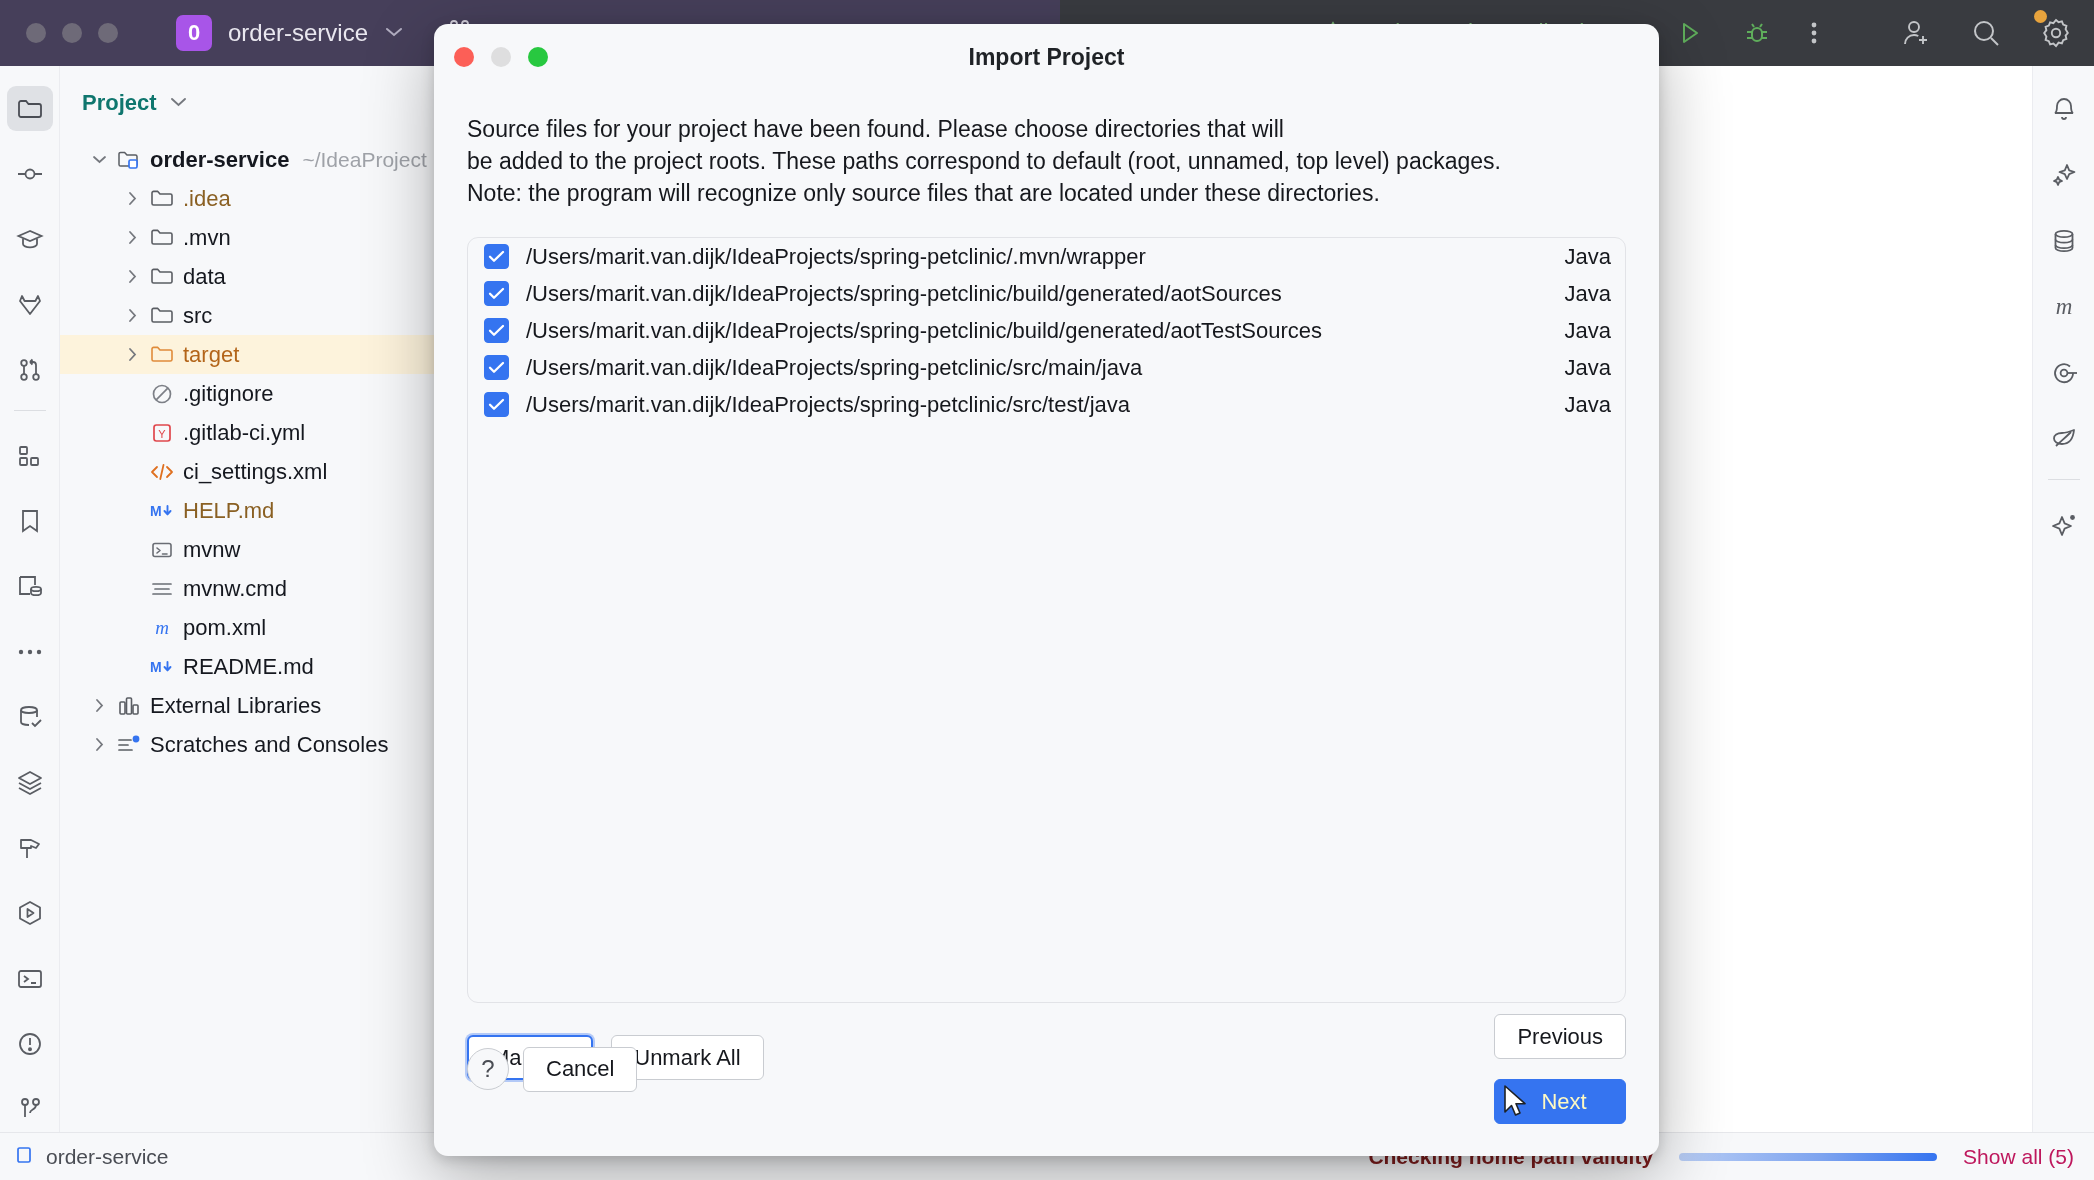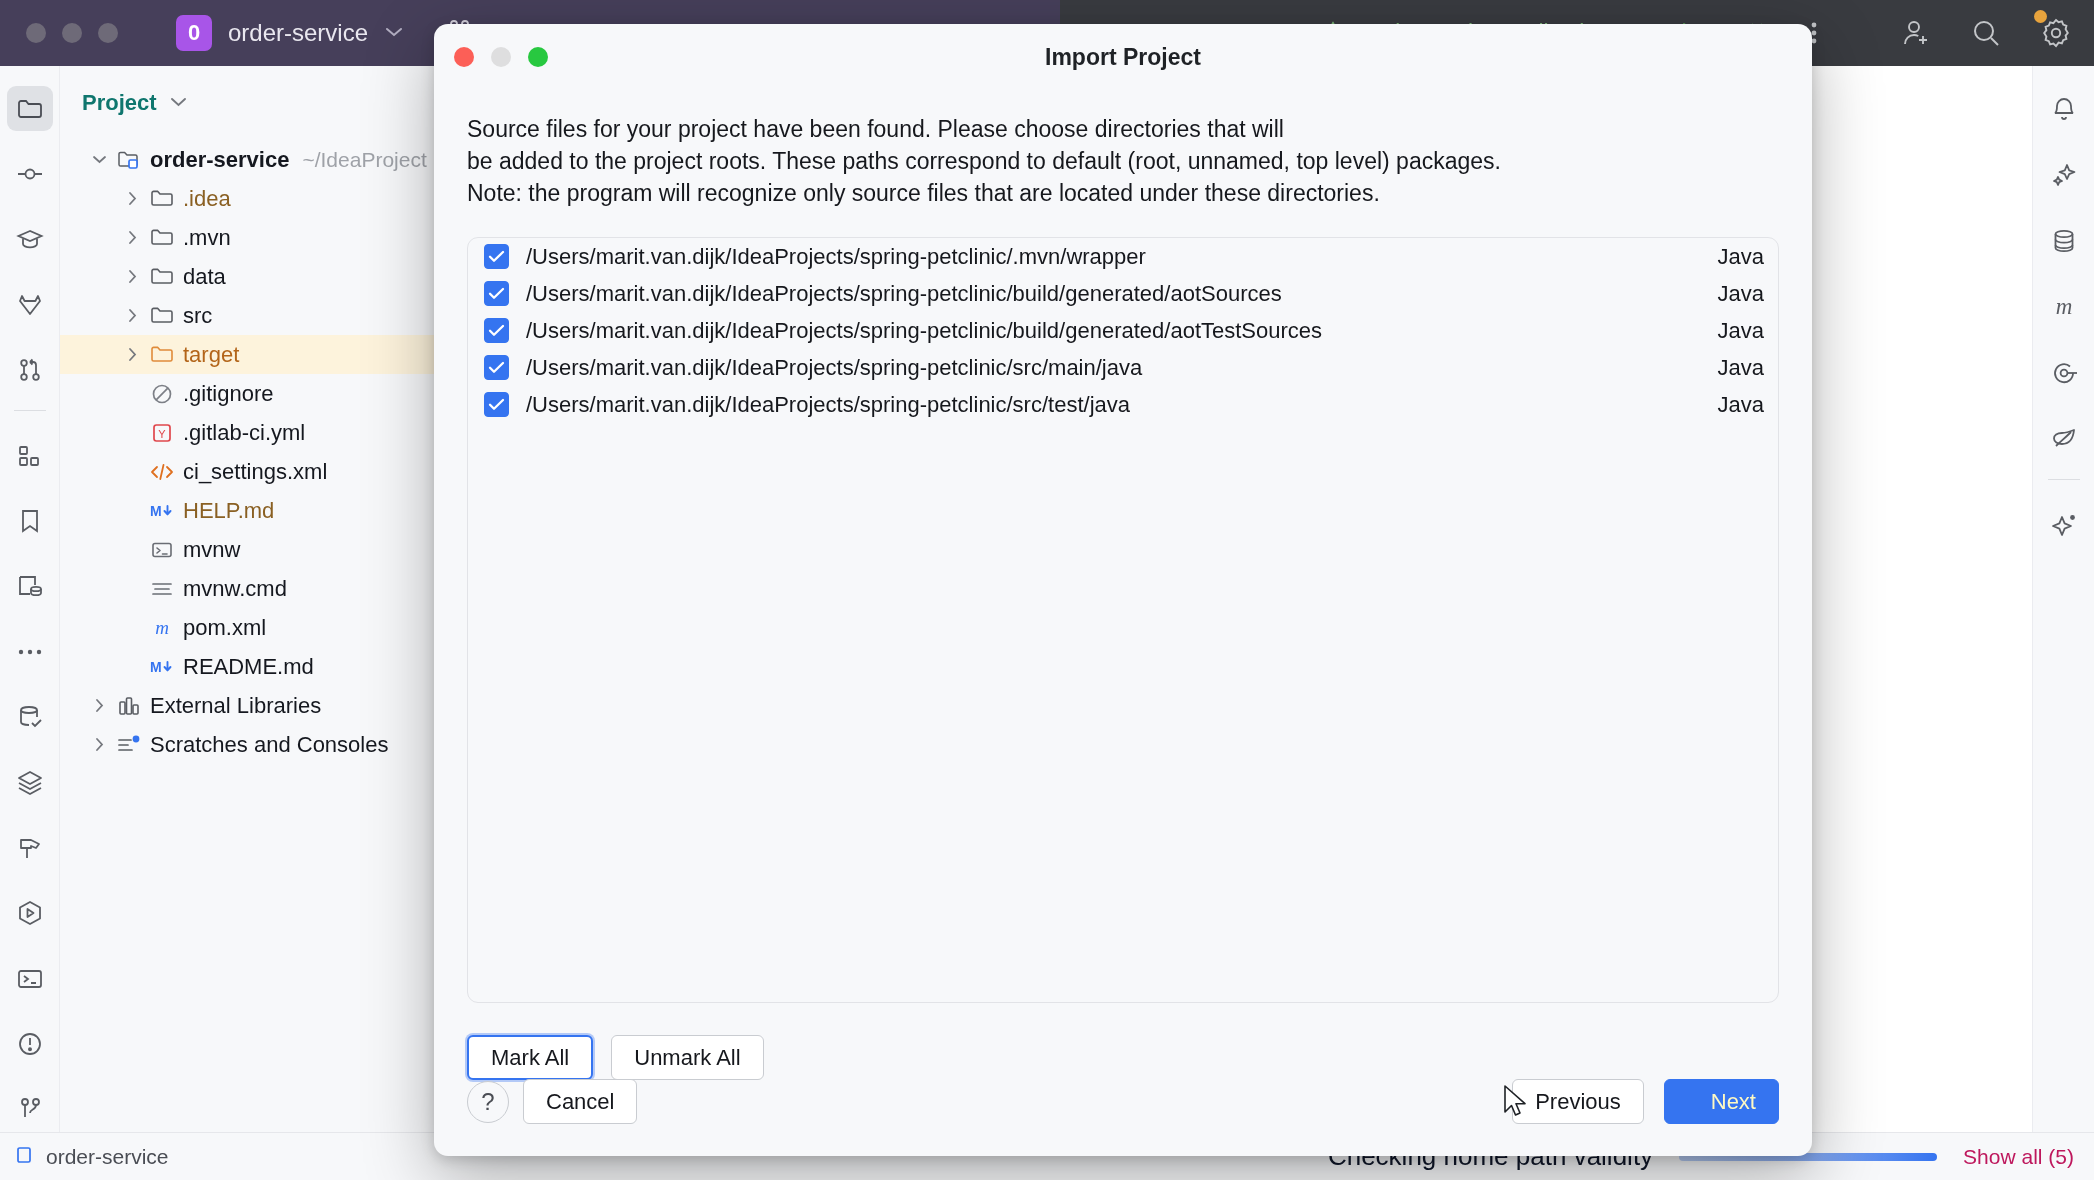--- a/index.html
+++ b/index.html
@@ -101,36 +101,36 @@
   .statusbar {
     position: absolute; bottom: 0; left: 0; width: 2094px; height: 48px;
     background: #f7f8fa; border-top: 1px solid #e6e7eb;
     display: flex; align-items: center;
   }
   .sb-left { display: flex; align-items: center; gap: 12px; margin-left: 14px; }
   .sb-text { font-size: 21px; color: #4a4d54; }
   .sb-right {
     position: absolute; right: 20px; display: flex; align-items: center; gap: 26px;
   }
-  .sb-progress-label { font-size: 26px; color: #0f172a; }
+  .sb-progress-label { font-size: 21px; color: #7f1d1d; font-weight: bold; }
   .sb-bar {
     width: 258px; height: 8px; border-radius: 4px;
     background: linear-gradient(90deg,#b8cdf5 0%,#7ea4ef 55%,#3574f0 100%);
   }
   .sb-link { font-size: 21px; color: #be185d; cursor: pointer; }
 
   
   .editor-bg {
     position: absolute; top: 66px; left: 680px; right: 62px; bottom: 48px;
     background: #ffffff;
   }
 
   
   .dialog {
-    position: absolute; left: 434px; top: 24px; width: 1378px; height: 1132px;
+    position: absolute; left: 434px; top: 24px; width: 1225px; height: 1132px;
     background: #f7f8fa;
     border-radius: 14px;
     box-shadow: 0 22px 70px rgba(0,0,0,.30), 0 4px 14px rgba(0,0,0,.16);
     overflow: hidden;
   }
   .dlg-title-bar {
     position: relative; height: 66px;
     display: flex; align-items: center; justify-content: center;
   }
   .dlg-traffic { position: absolute; left: 20px; display: flex; gap: 17px; }
@@ -188,21 +188,21 @@
   .dlg-footer {
     position: absolute; left: 0; right: 0; bottom: 32px;
     display: flex; align-items: center; padding: 0 33px;
   }
   .help-btn {
     width: 42px; height: 42px; border-radius: 50%;
     border: 1px solid #c9ccd1; background: #f7f8fa;
     display: flex; align-items: center; justify-content: center;
     font-size: 24px; color: #4a4d54; cursor: pointer; margin-right: 14px;
   }
-  .footer-right { margin-left: auto; display: flex; gap: 20px; }
+  .footer-right { margin-left: auto; display: flex; gap: 20px; flex-direction: column; }
   .cursor-arrow { position: absolute; left: 1503px; top: 1085px; pointer-events: none; }
 </style>
 </head>
 <body>
 
 <div id="root">
 
   <div class="toolbar">
     <div class="toolbar-left-zone">
       <div class="traffic">

